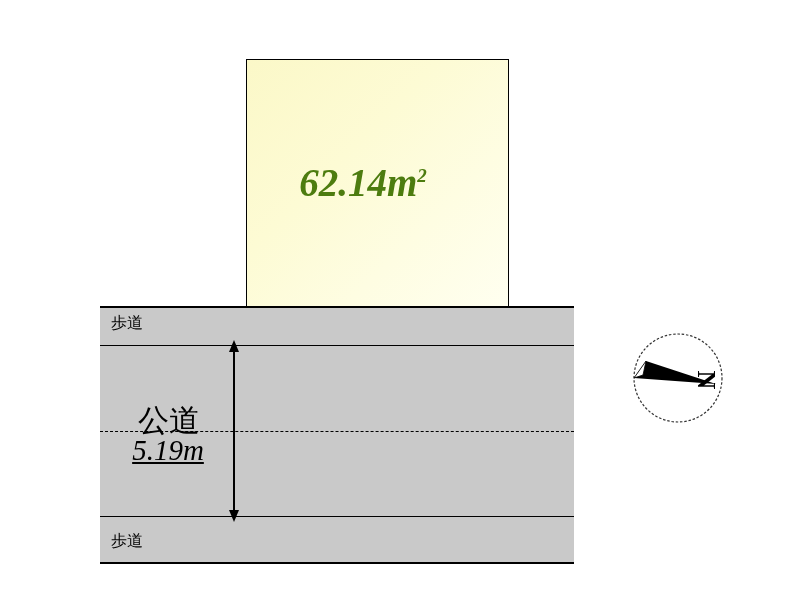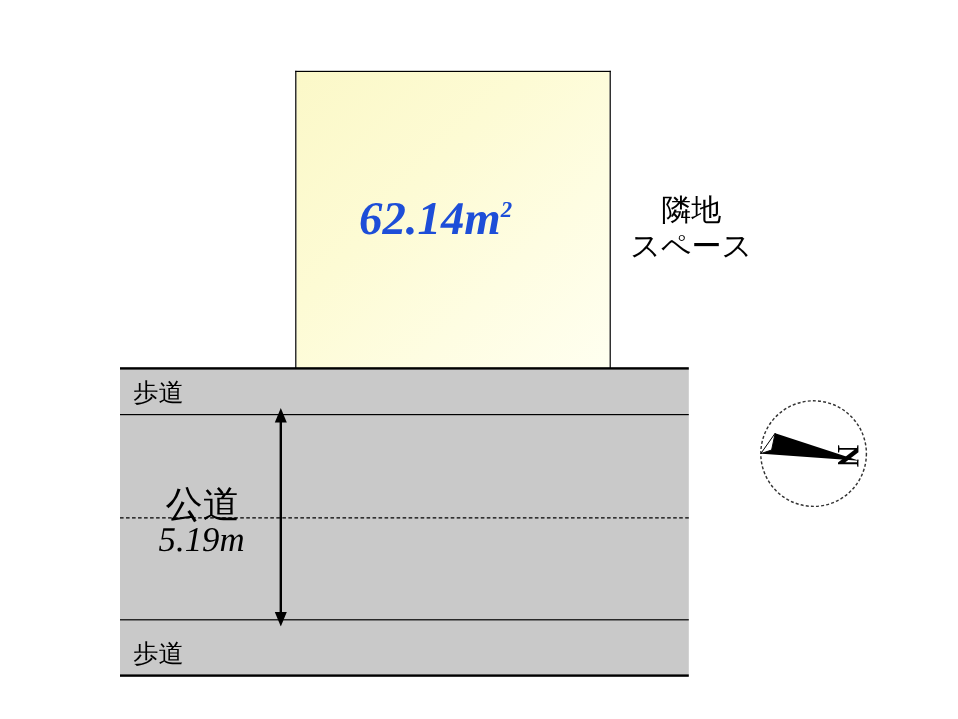--- a/index.html
+++ b/index.html
@@ -32,21 +32,21 @@
   }
   .lot-area-label {
     position: absolute;
     left: 246px;
     top: 160px;
     width: 234px;
     text-align: center;
     font-size: 39px;
     font-weight: bold;
     font-style: italic;
-    color: #1d4ed8;
+    color: #4d7c0f;
     letter-spacing: 0px;
     white-space: nowrap;
   }
   .lot-area-label .sup {
     font-size: 19px;
     vertical-align: super;
     font-weight: bold;
     font-style: italic;
   }
 
@@ -111,21 +111,21 @@
     position: absolute;
     left: 100px;
     top: 431px;
     width: 474px;
     height: 0;
     border-top: 1.5px dashed #000000;
   }
 
   .sidewalk-label {
     position: absolute;
-    font-size: 21px;
+    font-size: 16px;
     color: #000000;
     white-space: nowrap;
   }
   .sidewalk-label.top  { left: 111px; top: 313px; }
   .sidewalk-label.bottom { left: 111px; top: 531px; }
 
   .road-name-label {
     position: absolute;
     left: 105px;
     top: 400px;
@@ -138,20 +138,21 @@
   .road-width-label {
     position: absolute;
     left: 100px;
     top: 434px;
     width: 136px;
     text-align: center;
     font-size: 29px;
     font-style: italic;
     color: #000000;
     white-space: nowrap;
+    text-decoration: underline;
   }
 
   
   .dim-arrow {
     position: absolute;
     left: 222px;
     top: 340px;
     width: 24px;
     height: 182px;
   }
@@ -169,24 +170,20 @@
 <body>
 
 <div id="canvas">
 
   <div class="lot"></div>
 
   <div class="lot-area-label">
     <span>62.14m</span><span class="sup">2</span>
   </div>
 
-  <div class="neighbor-space">
-    <span class="ln1">隣地</span>
-    <span class="ln2">スペース</span>
-  </div>
 
   <div class="road-block"></div>
   <div class="road-edge-top"></div>
   <div class="walk-divider-top"></div>
   <div class="road-centerline"></div>
   <div class="walk-divider-bottom"></div>
   <div class="road-edge-bottom"></div>
 
   <div class="sidewalk-label top">歩道</div>
   <div class="sidewalk-label bottom">歩道</div>

